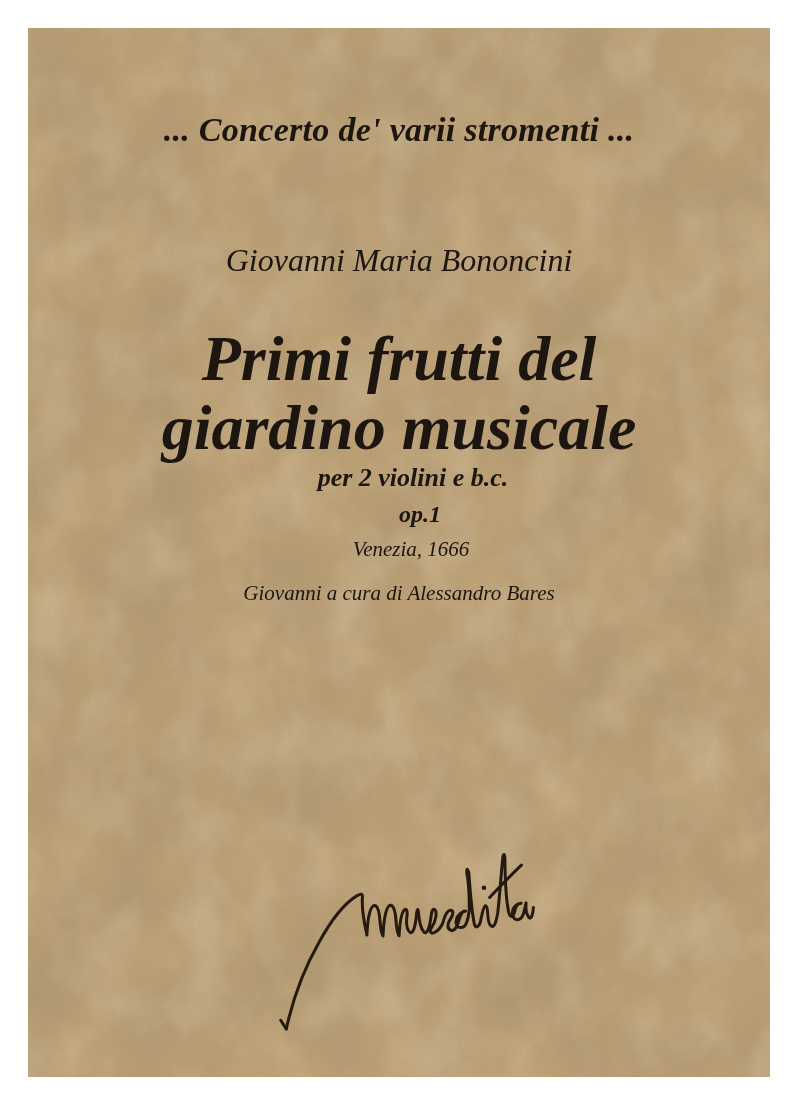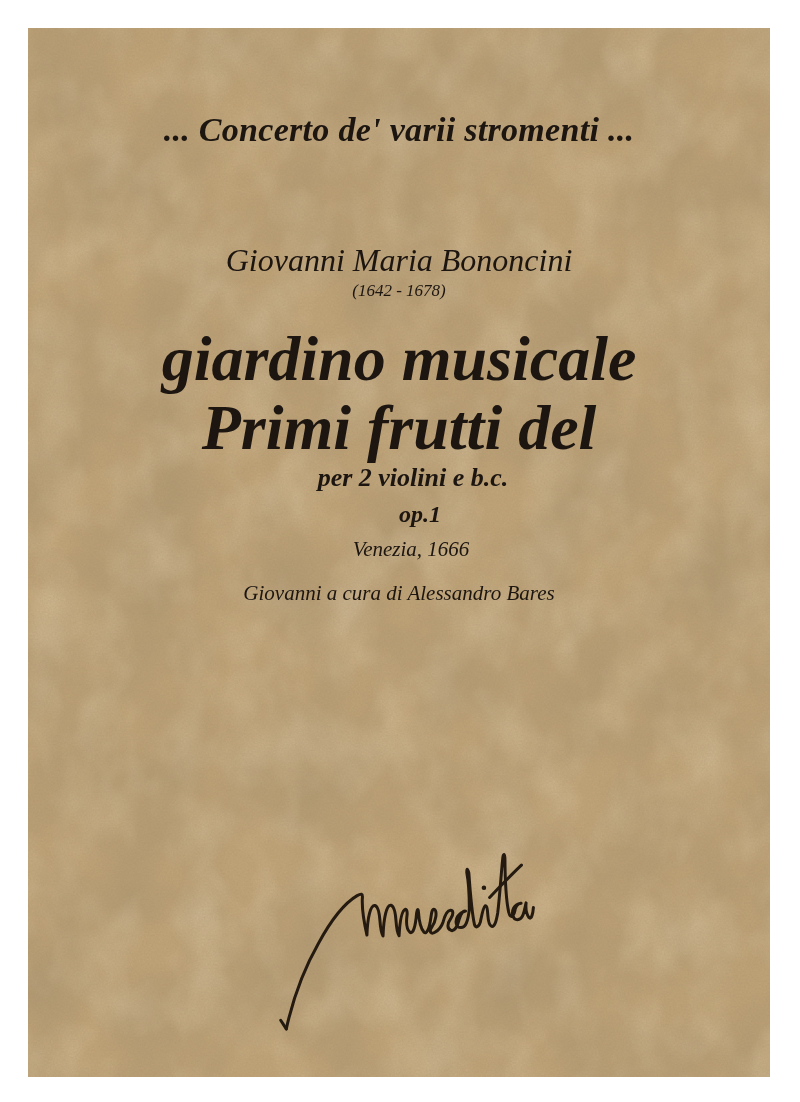--- a/index.html
+++ b/index.html
@@ -70,25 +70,24 @@
       <rect width="100%" height="100%" filter="url(#mottle)" opacity="0.55"></rect>
       <rect width="100%" height="100%" filter="url(#lightmottle)" opacity="0.45"></rect>
       <rect width="100%" height="100%" filter="url(#grain)" opacity="0.35"></rect>
     </svg>
 
     <div class="line series-title">... Concerto de' varii stromenti ...</div>
 
 
     <div class="line composer">Giovanni Maria Bononcini</div>
 
-    <div class="line dates">(1642 - 1678)</div>
 
     <div class="line work-title">
+      <div>Primi frutti del</div>
       <div>giardino musicale</div>
-      <div>Primi frutti del</div>
     </div>
 
     <div class="line scoring">per 2 violini e b.c.</div>
 
     <div class="line opus">op.1</div>
 
     <div class="line place">Venezia, 1666</div>
 
     <div class="line edition">Giovanni a cura di Alessandro Bares</div>
 

